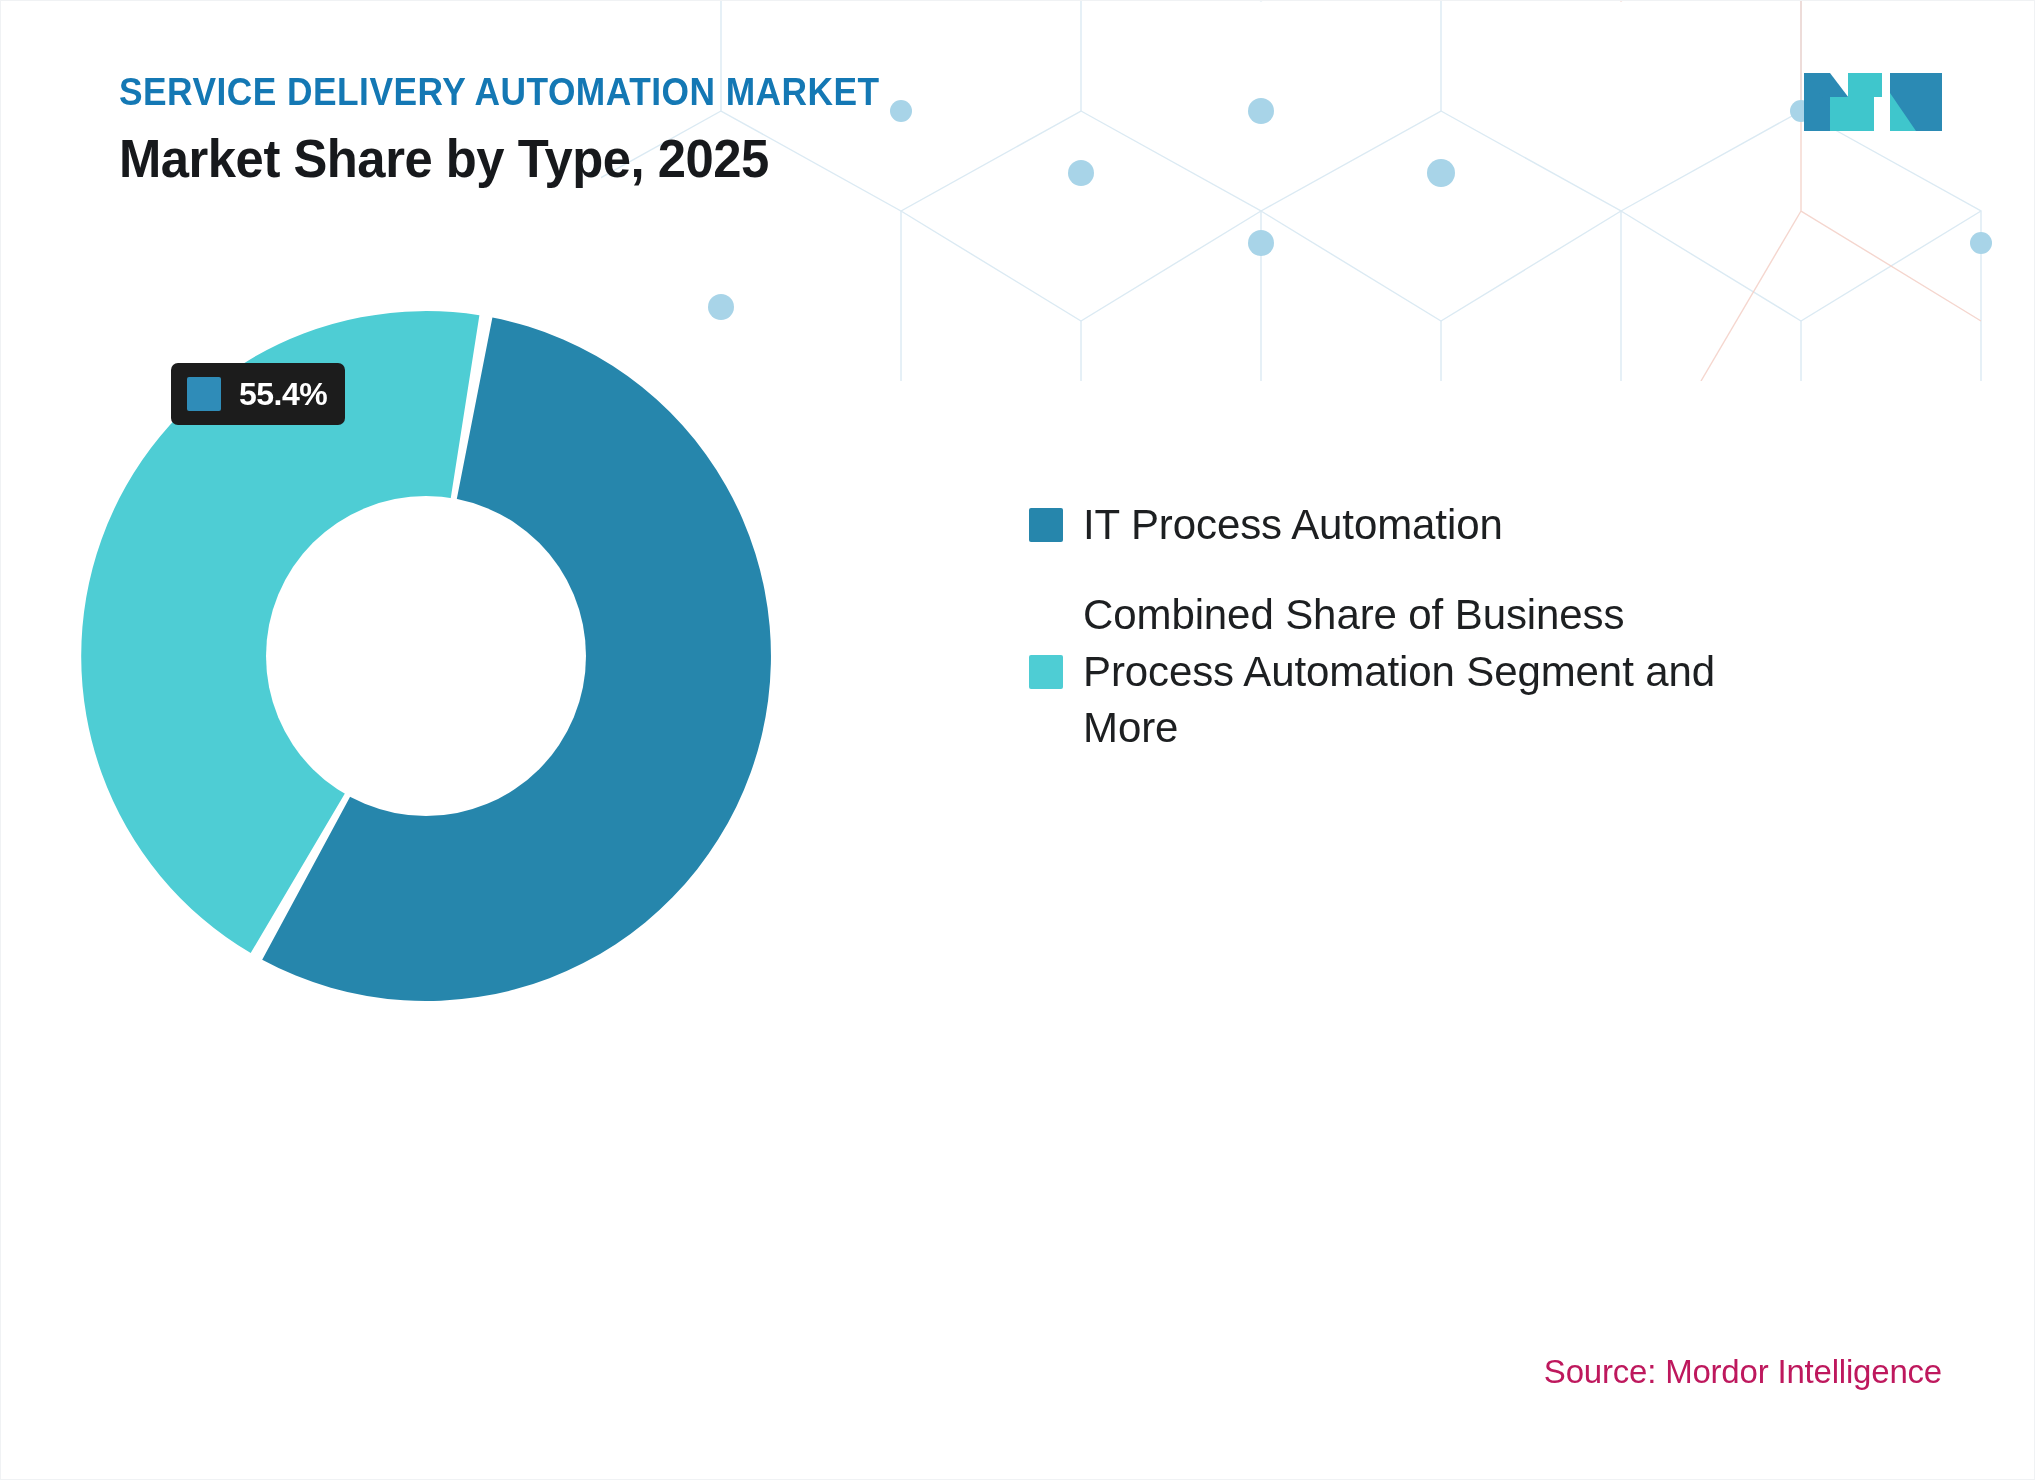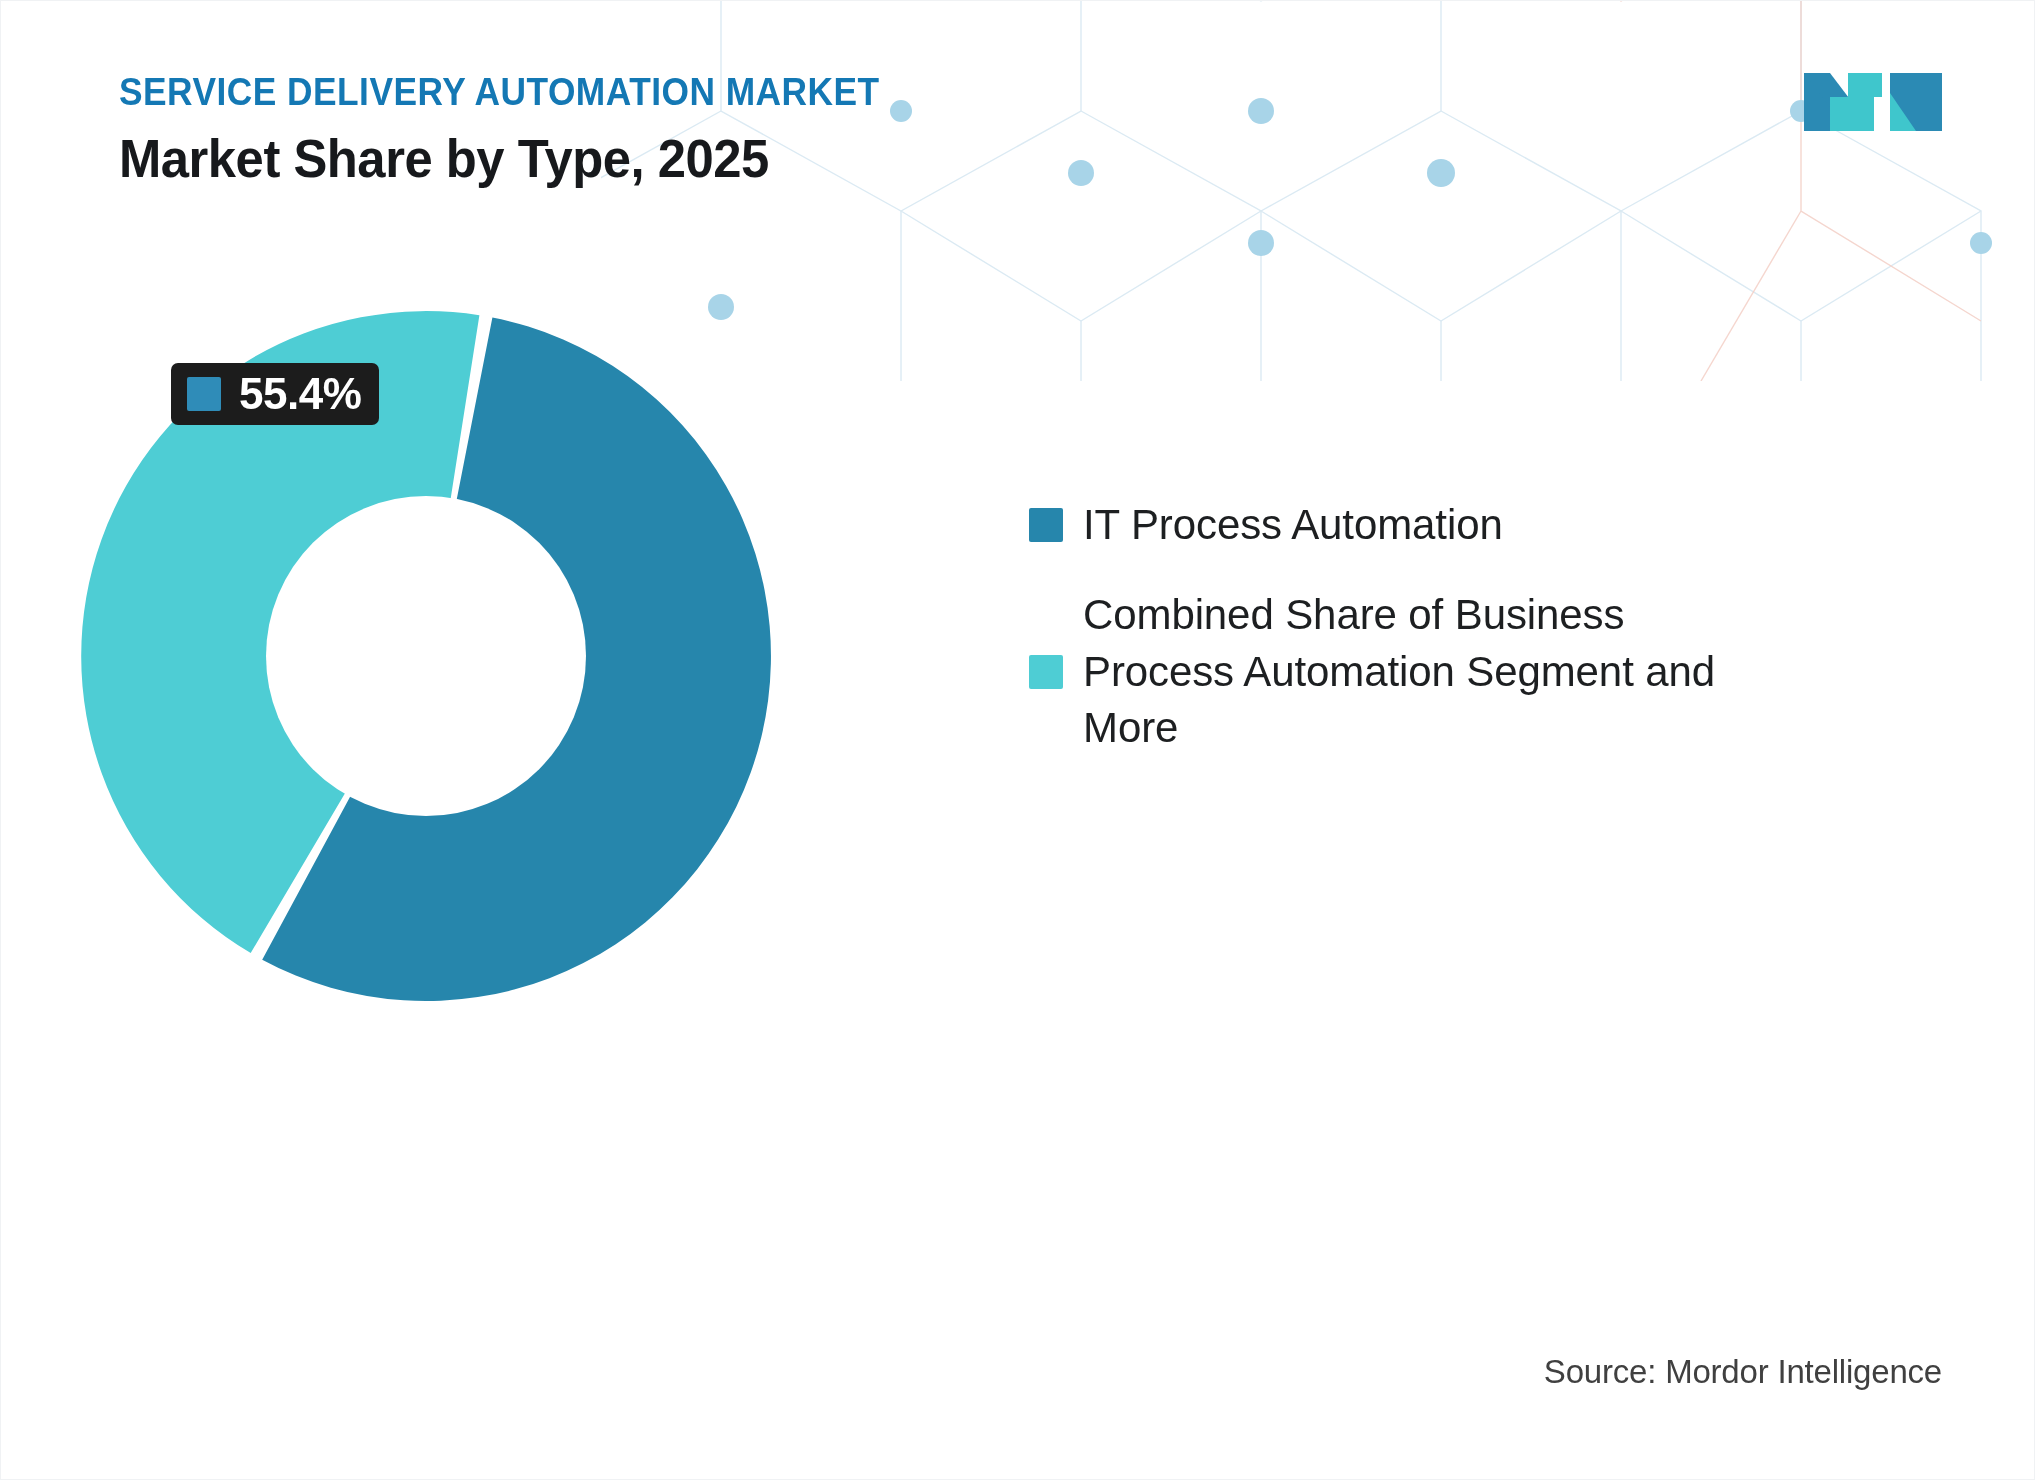--- a/index.html
+++ b/index.html
@@ -85,21 +85,21 @@
     box-sizing:border-box;
   }
   #badge-swatch{
     width:34px;height:34px;
     background:#2f8cb8;
     border-radius:2px;
     flex:0 0 auto;
   }
   #badge-value{
     color:#ffffff;
-    font-size:44px;
+    font-size:32px;
     font-weight:700;
     letter-spacing:-0.5px;
     line-height:1;
     white-space:nowrap;
   }
 
   
   #legend{
     position:absolute;
     left:1028px;top:496px;
@@ -122,21 +122,21 @@
     font-weight:400;
     line-height:1.34;
     letter-spacing:-0.1px;
     max-width:640px;
   }
 
   
   #source{
     position:absolute;
     right:92px;bottom:88px;
-    color:#404040;
+    color:#be185d;
     font-size:33px;
     font-weight:400;
     letter-spacing:-0.2px;
     white-space:nowrap;
   }
 </style>
 </head>
 <body>
 
 <div id="canvas">

